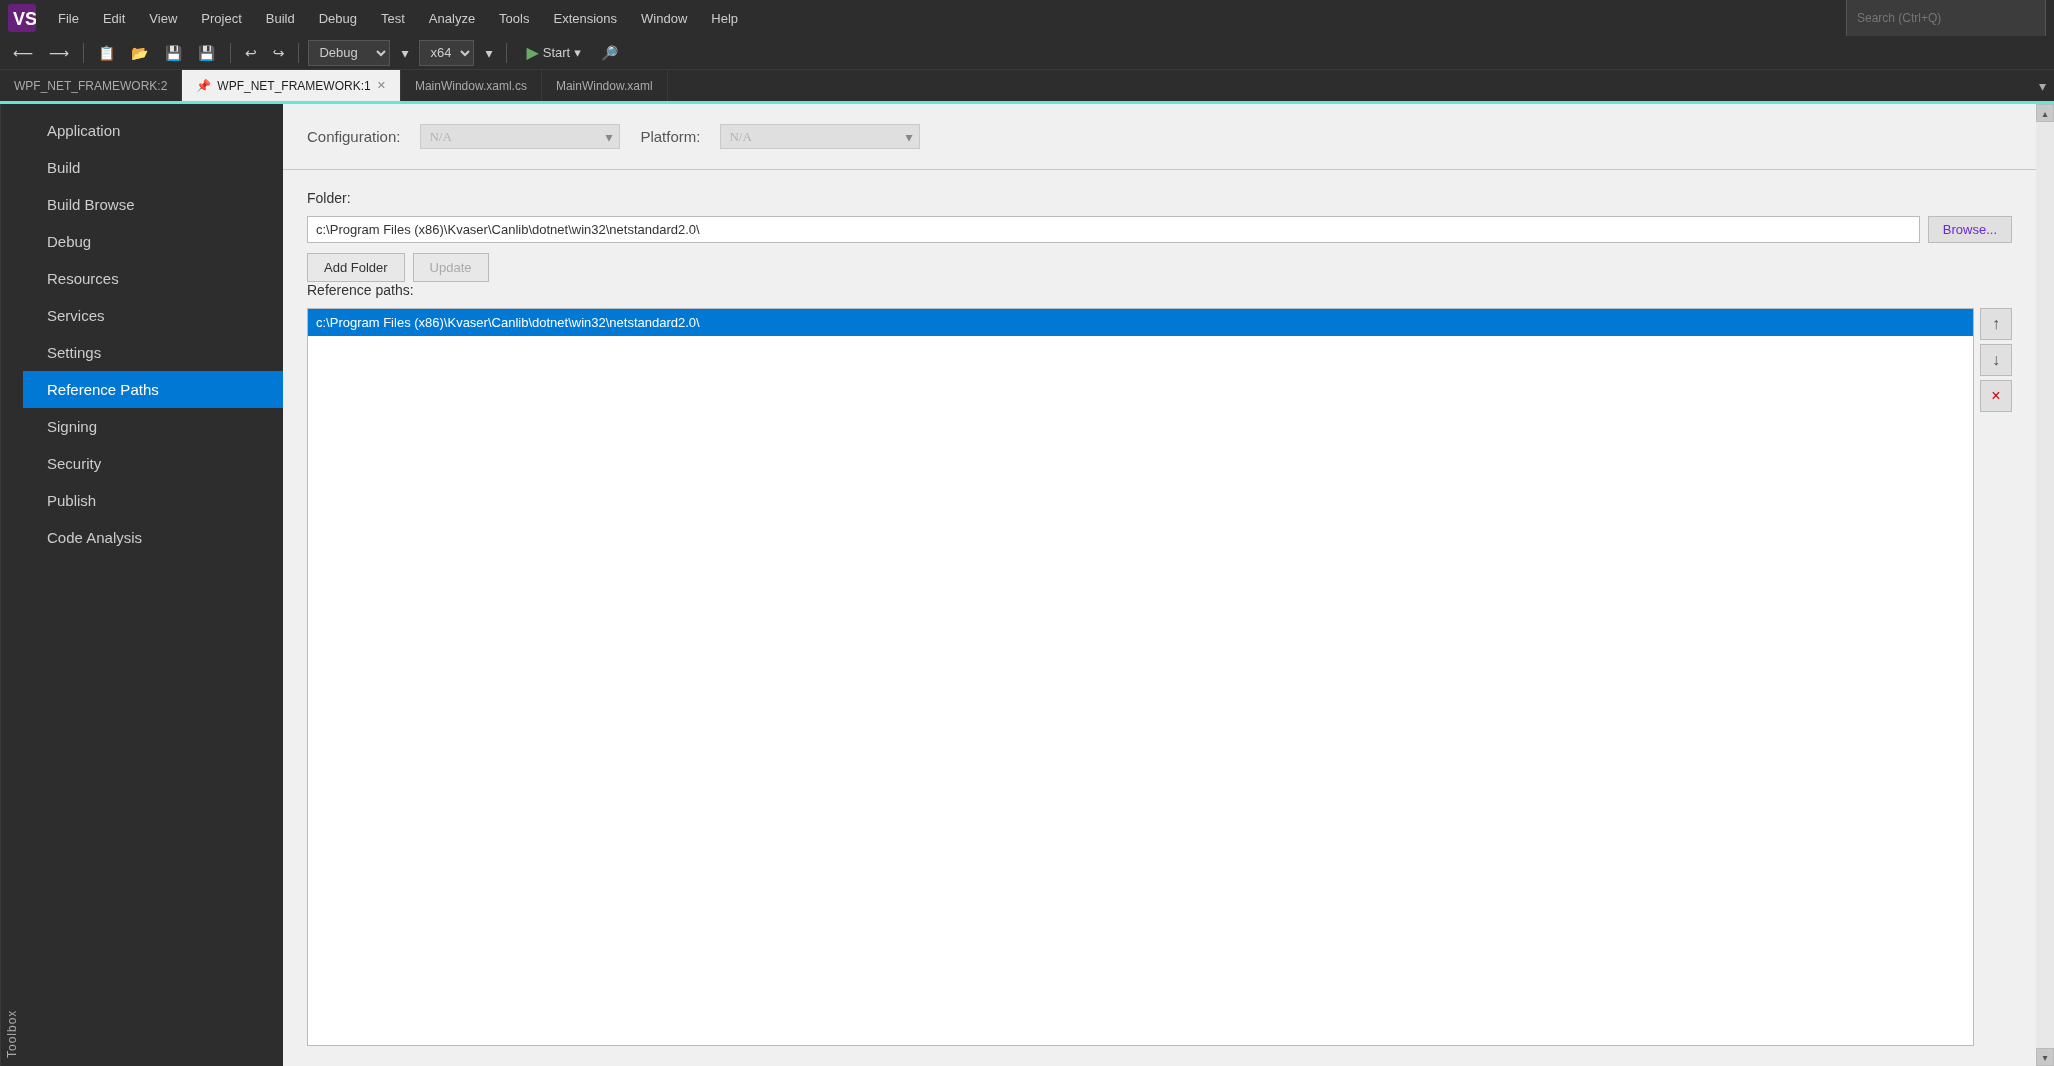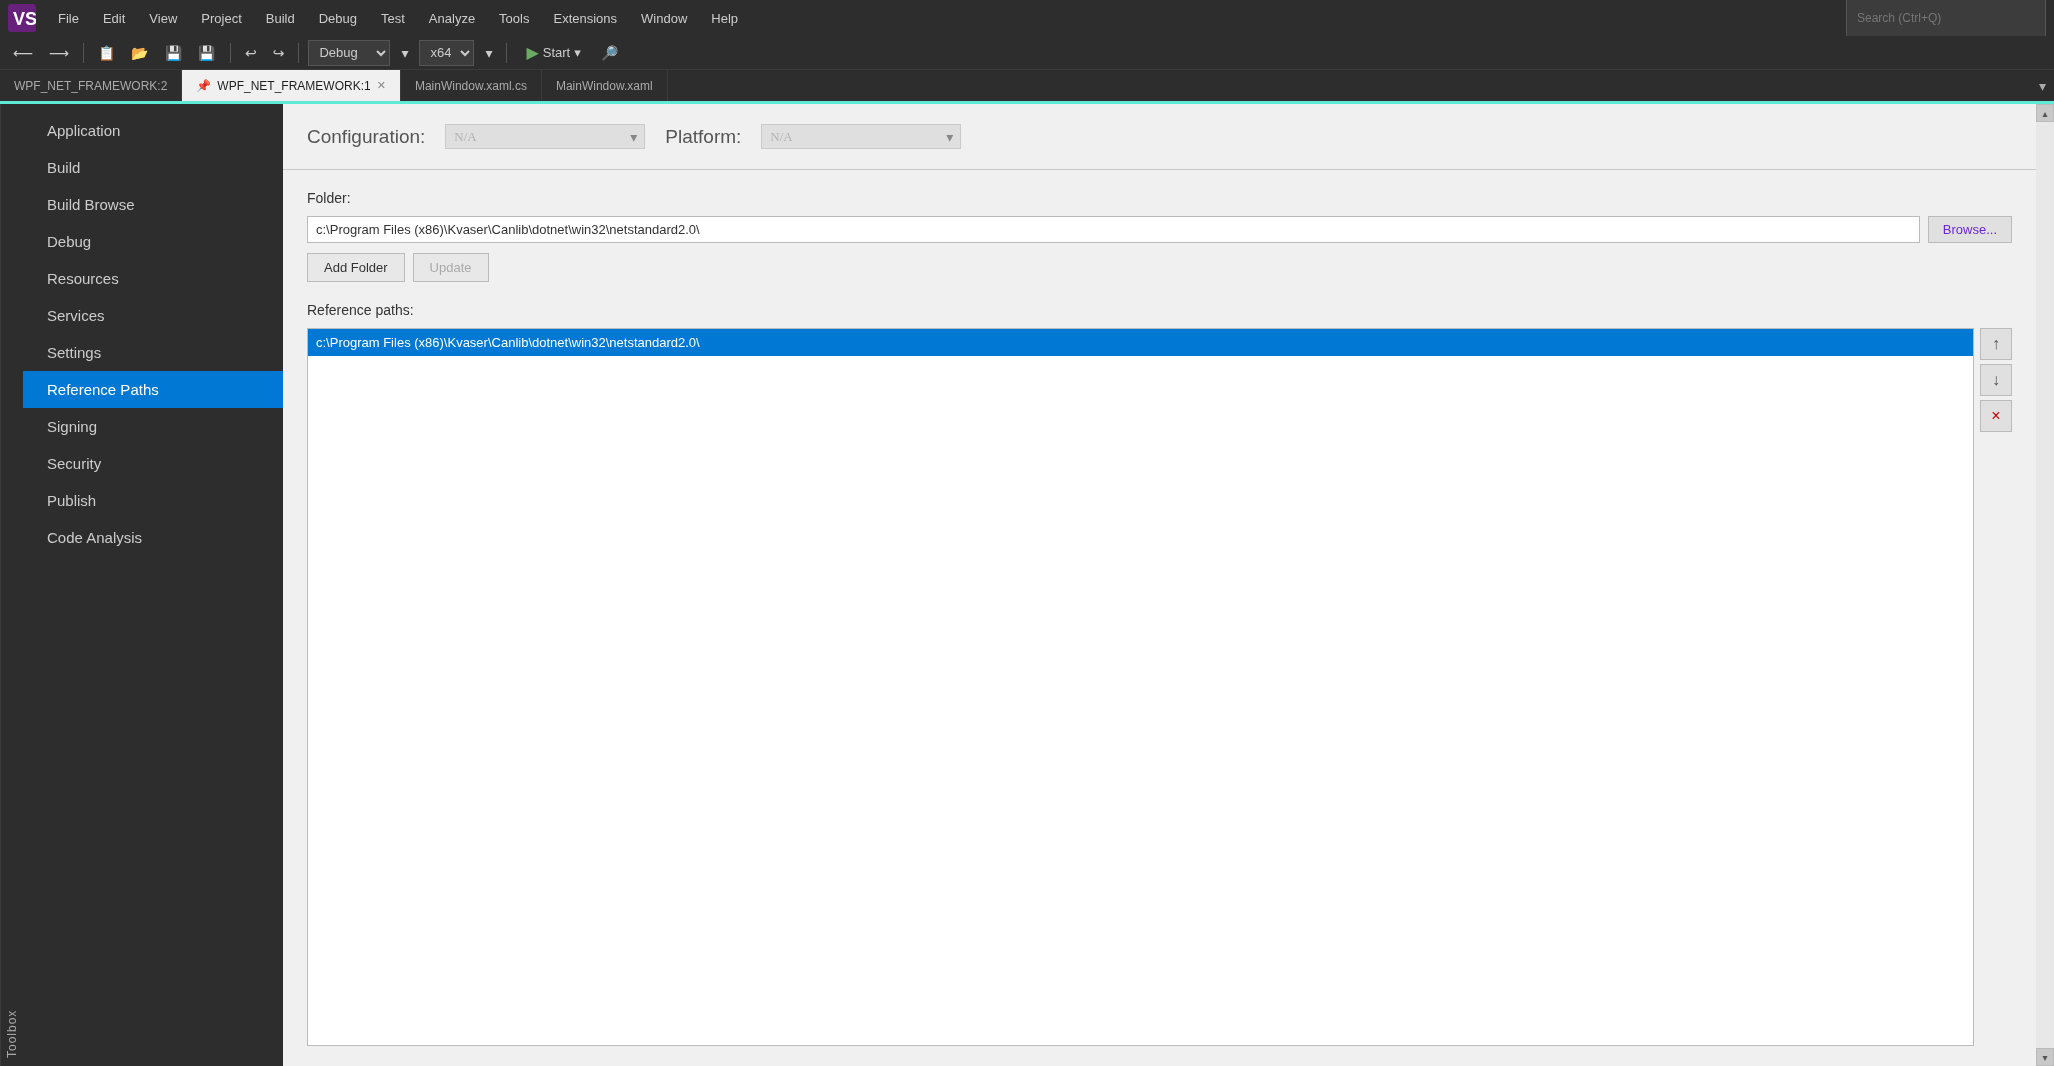--- a/index.html
+++ b/index.html
@@ -186,21 +186,21 @@
 
     
     .config-row {
       display: flex;
       align-items: center;
       gap: 20px;
       margin-bottom: 20px;
     }
     .config-label {
       color: #555;
-      font-size: 19px;
+      font-size: 15px;
     }
     .config-select {
       background: #e0e0e0;
       border: 1px solid #bbb;
       color: #555;
       padding: 4px 28px 4px 8px;
       font-size: 13px;
       width: 200px;
       appearance: none;
       -webkit-appearance: none;
@@ -254,21 +254,20 @@
       border: 1px solid #bbb;
       padding: 5px 14px;
       font-size: 13px;
       color: #6d28d9;
       cursor: pointer;
     }
 
     .action-row {
       display: flex;
       gap: 8px;
-      margin-bottom: 20px;
     }
     .action-btn {
       background: #e8e8e8;
       border: 1px solid #bbb;
       padding: 6px 16px;
       font-size: 13px;
       color: #333;
       cursor: pointer;
     }
     .action-btn:disabled { color: #aaa; cursor: default; background: #e8e8e8; }

